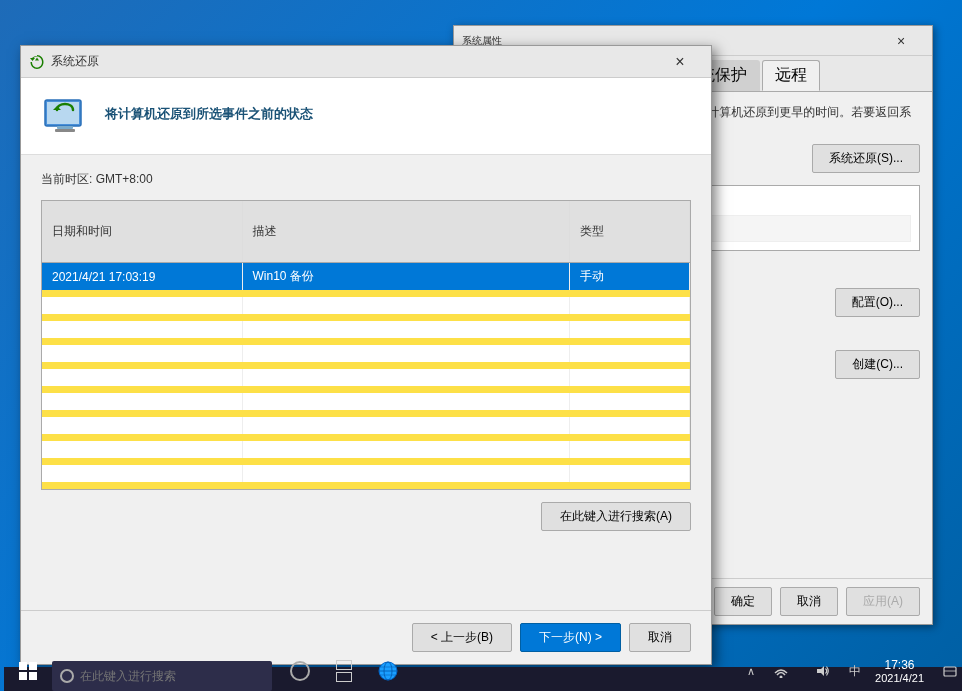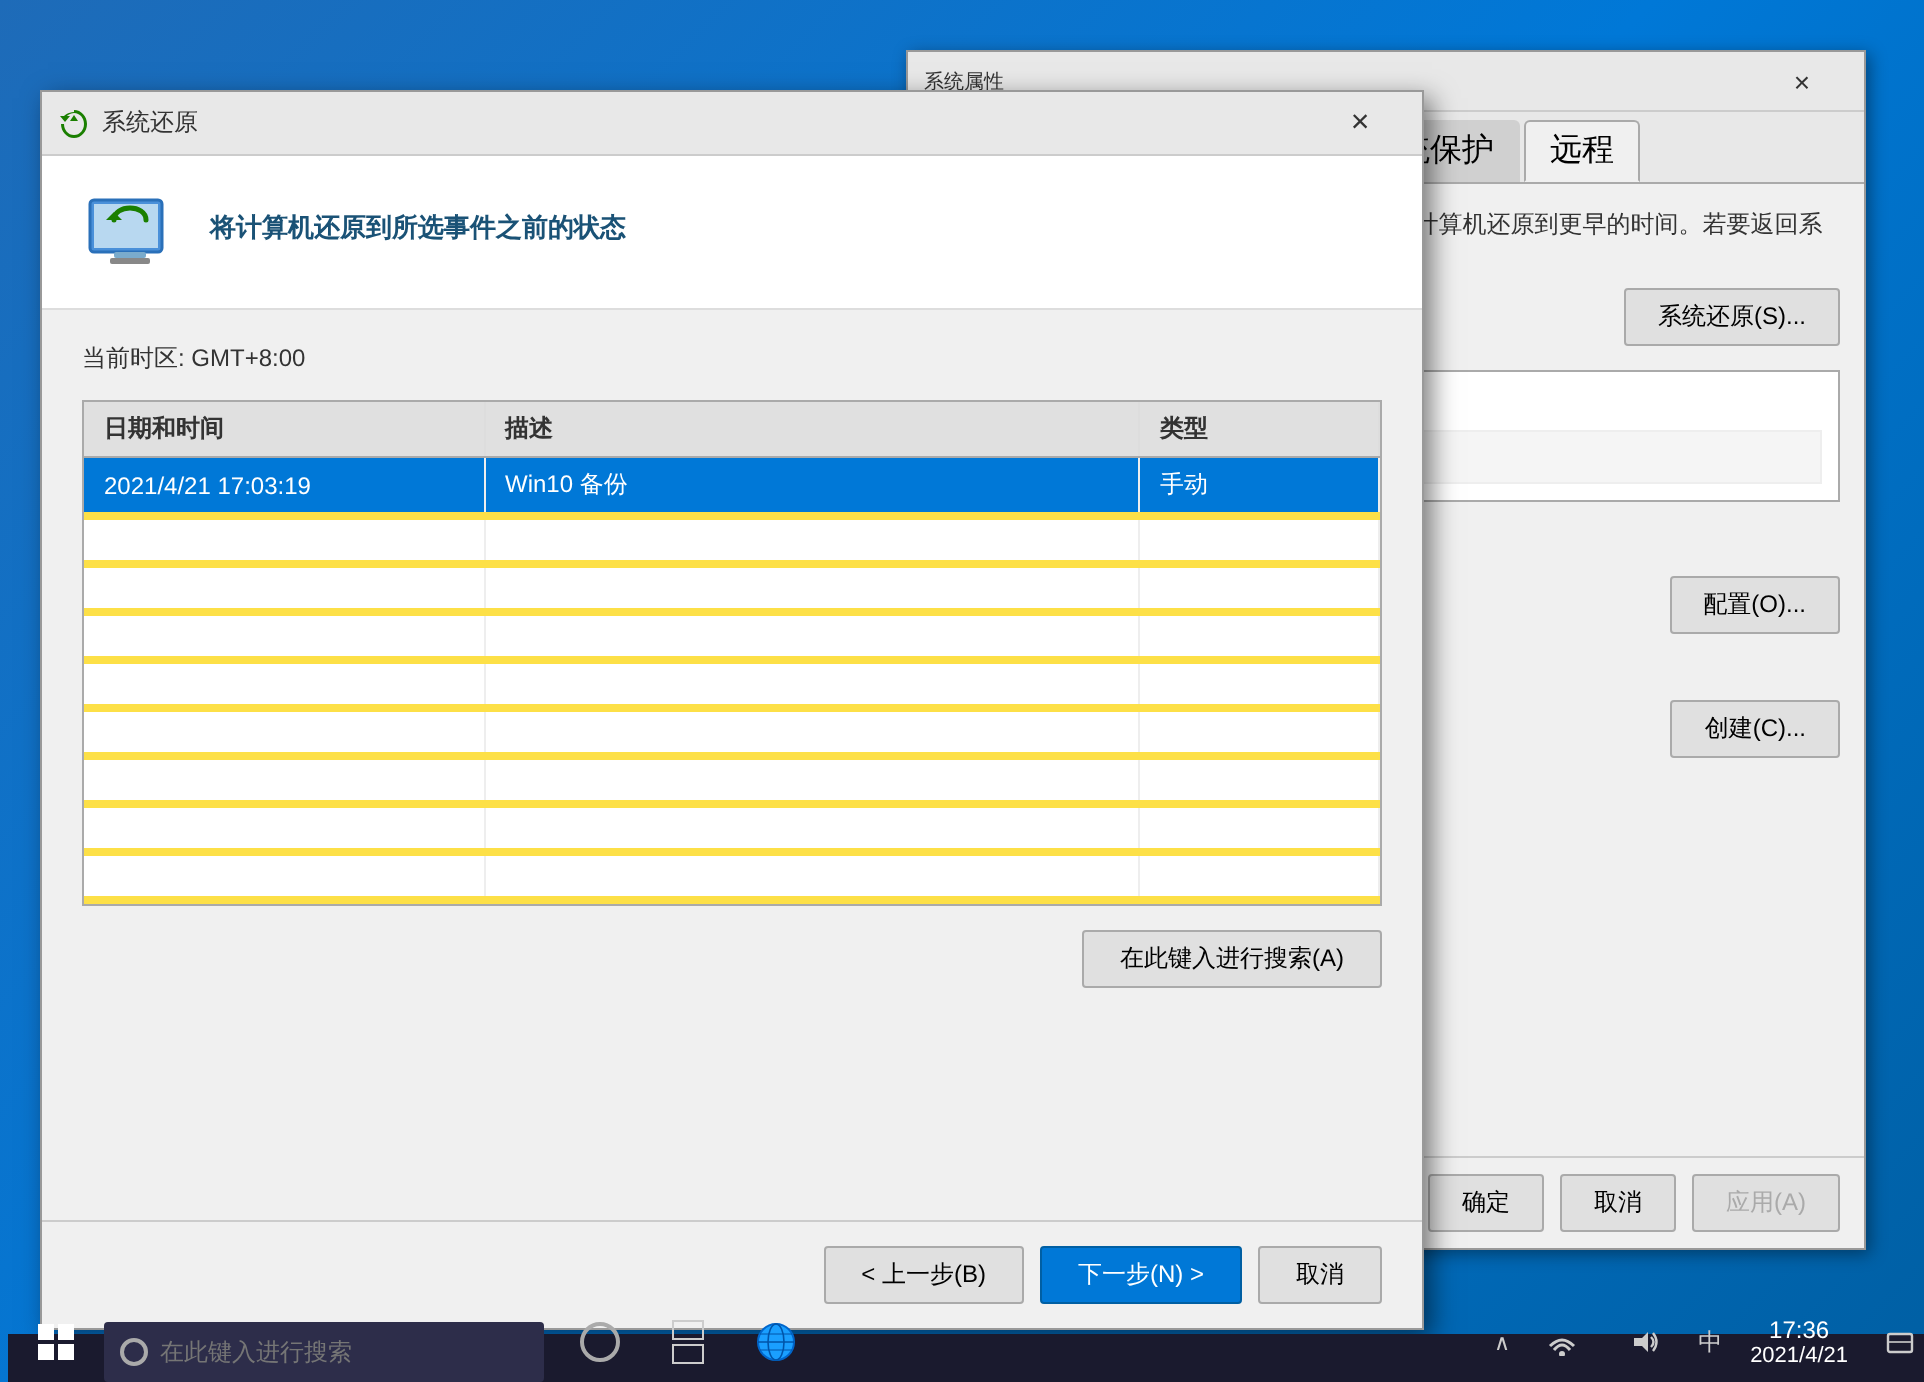--- a/index.html
+++ b/index.html
@@ -312,41 +312,41 @@
       width: 100%;
       border-collapse: collapse;
       font-size: 12px;
     }
 
     .restore-table thead tr {
       background: #e0e0e0;
     }
 
     .restore-table th {
-      padding: 5px 10px;
+      padding: 22px 10px;
       text-align: left;
       border-bottom: 1px solid #aaa;
-      font-weight: bold;
+      font-weight: normal;
       color: #333;
       border-right: 1px solid #ddd;
       cursor: pointer;
     }
 
     .restore-table tbody tr {
       cursor: pointer;
     }
 
     .restore-table tbody tr.selected {
       background: #0078d7;
       color: white;
     }
 
     .restore-table td {
       padding: 5px 10px;
-      border-bottom: 4px solid #fde047;
+      border-bottom: 7px solid #fde047;
       border-right: 1px solid #eee;
     }
 
     .restore-table tbody {
       
     }
 
     .empty-row td {
       height: 24px;
     }

